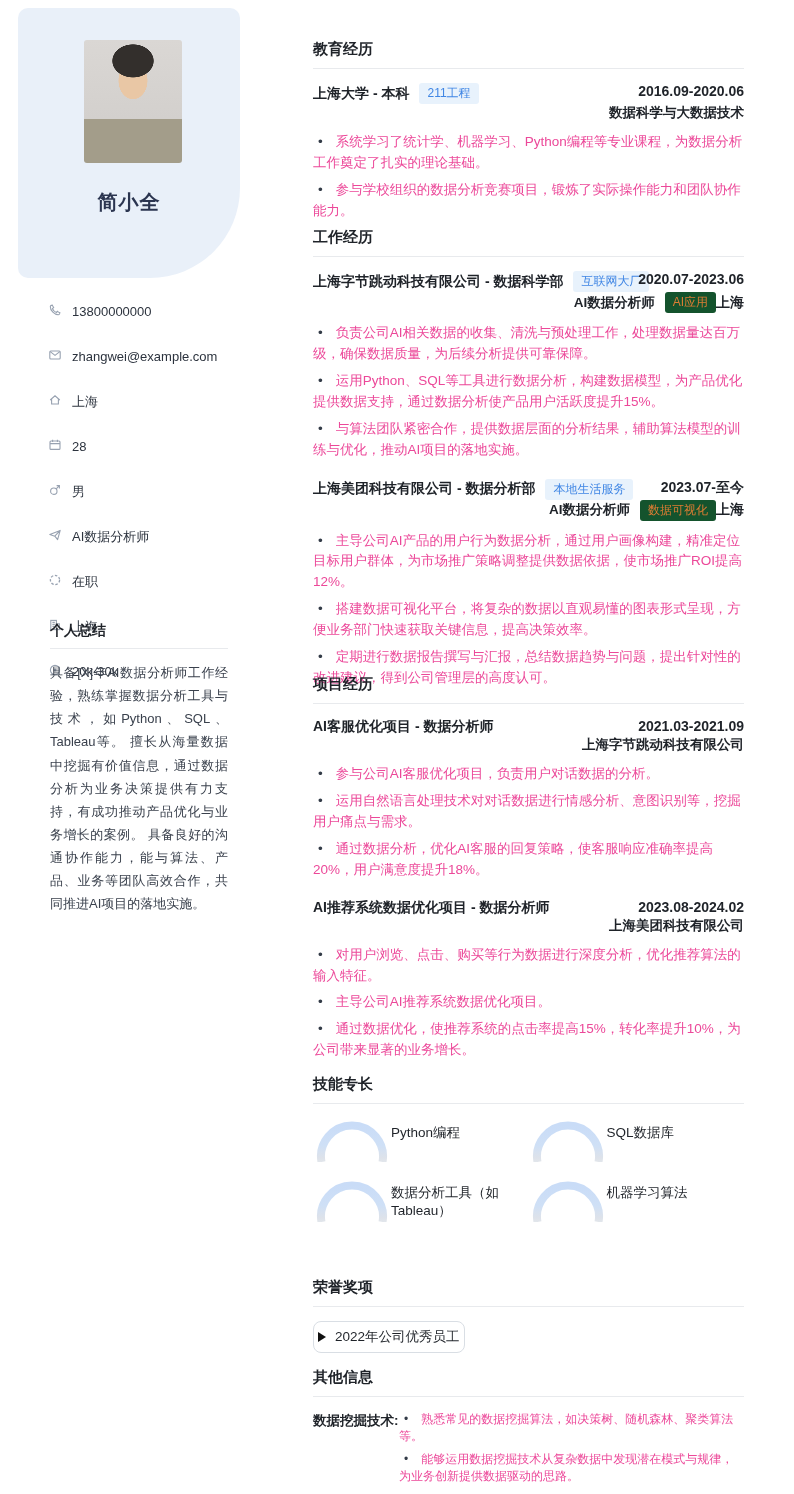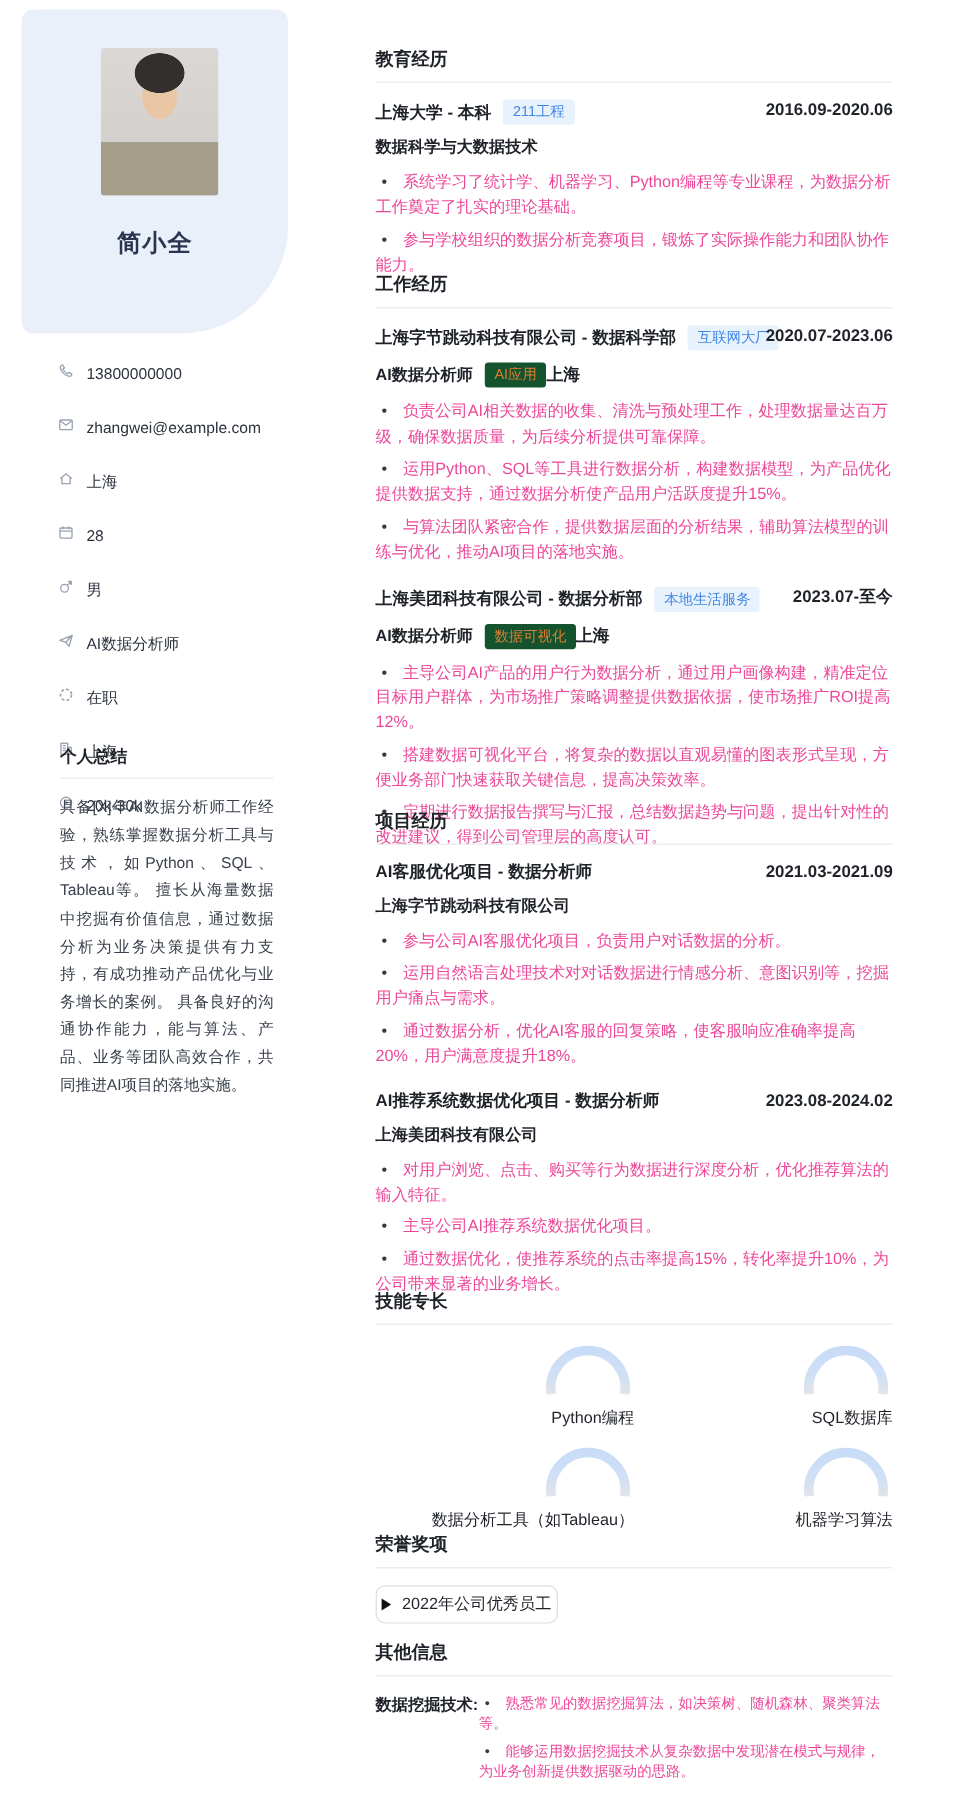--- a/index.html
+++ b/index.html
@@ -31,38 +31,38 @@
 
   
   .section { position:absolute; left:313px; width:431px; }
   .section-title { font-size:15px; font-weight:700; color:#1f2329; padding-bottom:9px;
     border-bottom:1px solid #e8eaed; margin-bottom:14px; }
 
   .entry-head { display:flex; justify-content:space-between; align-items:flex-start; }
   .entry-left { display:flex; align-items:center; gap:10px; min-width:0; }
   .entry-name { font-size:14px; font-weight:700; color:#1f2329; white-space:nowrap; }
   .entry-date { font-size:14px; font-weight:700; color:#1f2329; white-space:nowrap; }
-  .sub-row { display:flex; justify-content:flex-start; align-items:center; margin-top:10px; }
+  .sub-row { display:flex; justify-content:flex-end; align-items:center; }
   .sub-left { display:flex; align-items:center; gap:10px; }
   .sub-name { font-size:13.5px; font-weight:700; color:#1f2329; }
   .sub-loc { font-size:14px; font-weight:700; color:#1f2329; }
 
   .badge { font-size:12px; padding:2px 8px; border-radius:3px; white-space:nowrap; }
   .badge-blue { color:#4086e4; background:#e8f2fc; }
   .badge-orange { color:#dd7d33; background:#14532d; }
 
   .bullets { margin-top:10px; }
   .bullet { font-size:13.5px; line-height:1.55; color:#ec4899; text-indent:5px; margin-bottom:6px; }
   .bullet:last-child { margin-bottom:0; }
   .bullet::before { content:"•"; padding-right:13px; color:#333b47; }
   .entry + .entry { margin-top:18px; }
 
   
   .skills-grid { display:grid; grid-template-columns:1fr 1fr; row-gap:12px; }
-  .skill-cell { display:flex; flex-direction:column; align-items:flex-end; }
+  .skill-cell { display:flex; flex-direction:row; align-items:flex-start; }
   .skill-label { margin-top:6px; font-size:13.5px; font-weight:500; color:#1f2329; }
 
   
   .honor-pill { display:inline-flex; align-items:center; gap:9px; height:32px; padding:0 4px;
     border:1px solid #d9dee4; border-radius:8px; background:#fff; cursor:pointer; }
   .honor-tri { width:0; height:0; border-left:8px solid #111; border-top:5px solid transparent; border-bottom:5px solid transparent; }
   .honor-text { font-size:13.5px; color:#1f2329; }
 
   
   .other-row { display:flex; align-items:flex-start; }

